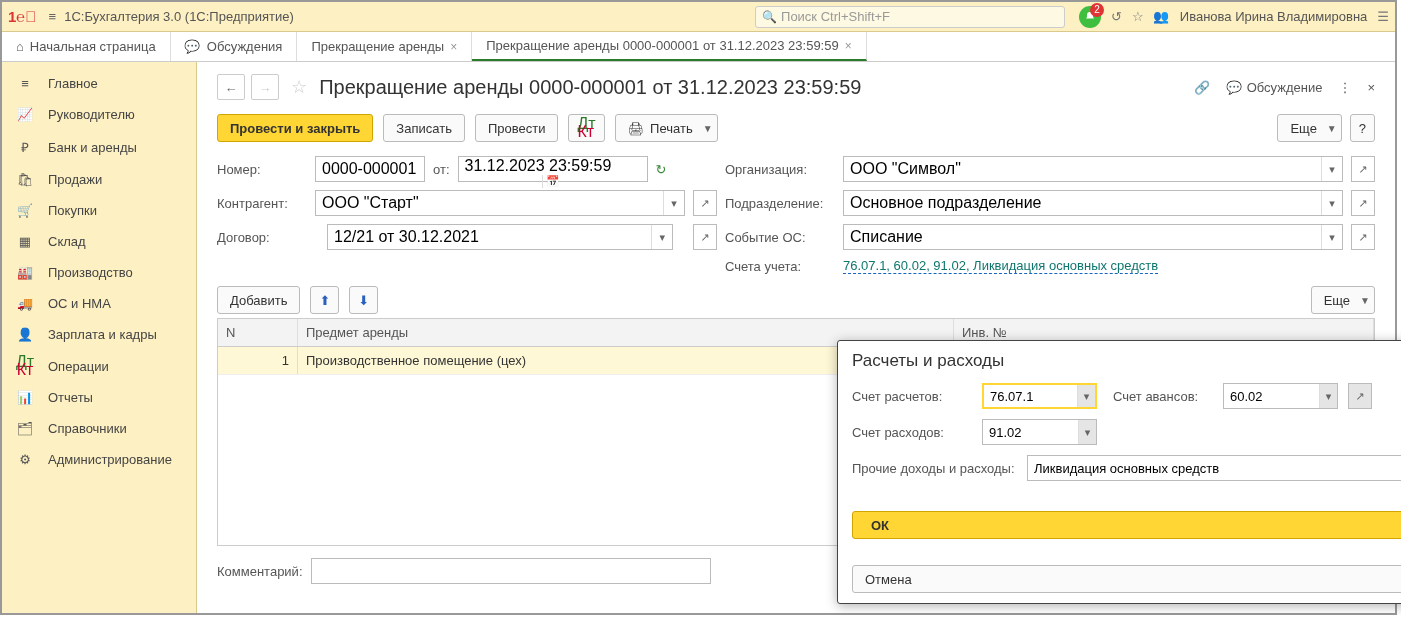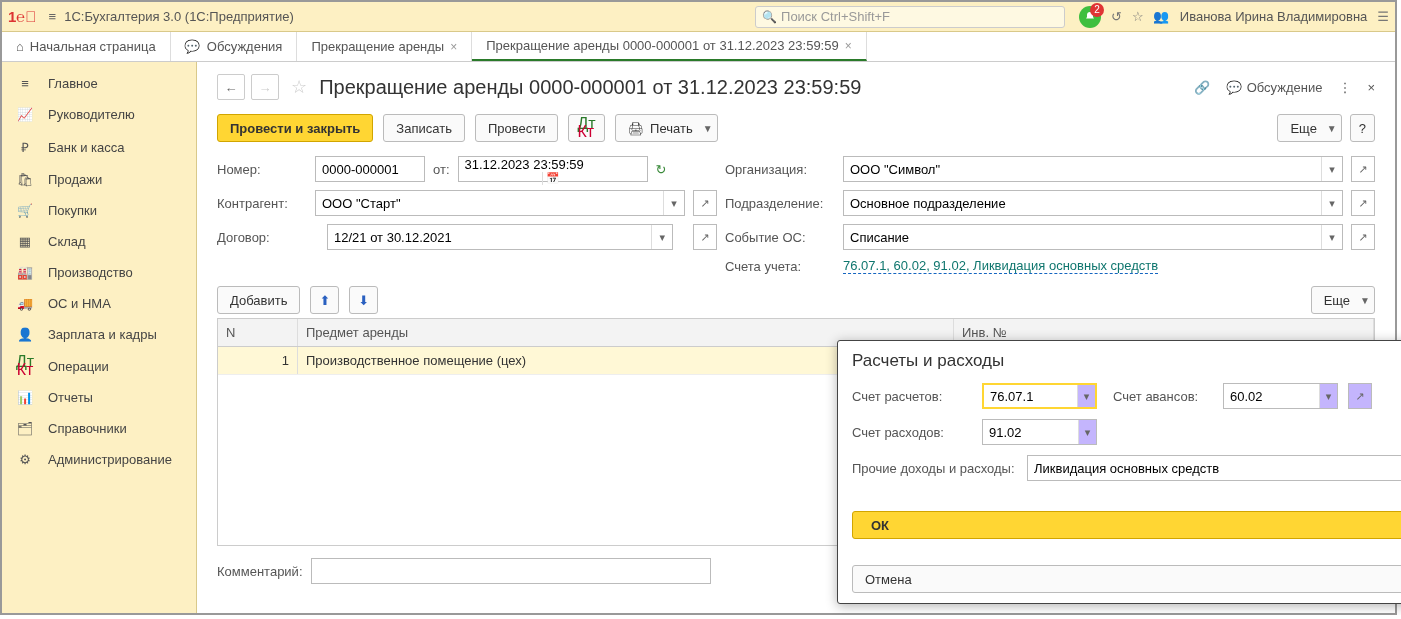--- a/index.html
+++ b/index.html
@@ -50,21 +50,21 @@
     .btn.icon-only { padding: 0 8px; }
     .btn.split { padding-right: 4px; }
     .btn .caret { font-size: 10px; color: #666; margin-left: 4px; }
     .toolbar .right { margin-left: auto; display: flex; gap: 8px; }
 
     
     .form-row { display: flex; align-items: center; margin-bottom: 8px; gap: 8px; }
     .lbl { width: 90px; color: #555; }
     .lbl2 { width: 110px; color: #555; }
     .field { display: flex; align-items: center; border: 1px solid #bbb; height: 26px; background: #fff; }
-    .field input { border: none; outline: none; padding: 0 6px; height: 100%; font-size: 13px; width: 100%; }
+    .field input { border: none; outline: none; padding: 0 6px; height: 100%; font-size: 16px; width: 100%; }
     .field .fbtn { width: 22px; height: 100%; border-left: 1px solid #ddd; display: flex; align-items: center; justify-content: center; color: #666; cursor: pointer; font-size: 11px; }
     .link { color: #0f766e; border-bottom: 1px dashed #1565c0; cursor: pointer; }
 
     .col-left { width: 500px; }
     .col-right { flex: 1; display: flex; align-items: center; gap: 8px; }
 
     
     .table-toolbar { display: flex; align-items: center; gap: 10px; margin: 12px 0 4px; }
     .table-toolbar .right { margin-left: auto; }
     .grid { border: 1px solid #ccc; }
@@ -81,21 +81,21 @@
     .comment-row { display: flex; align-items: center; margin-top: 12px; gap: 8px; }
 
     
     .popup { position: absolute; left: 835px; top: 338px; width: 676px; background: #fff; border: 1px solid #444; border-radius: 3px; box-shadow: 0 2px 12px rgba(0,0,0,.3); z-index: 50; }
     .popup-title { display: flex; align-items: center; padding: 10px 14px 8px; font-size: 17px; color: #333; }
     .popup-title .pt-text { flex: 1; }
     .popup-title .picon { color: #999; margin-left: 10px; cursor: pointer; font-size: 14px; }
     .popup-body { padding: 4px 14px 10px; }
     .popup-row { display: flex; align-items: center; margin-bottom: 10px; gap: 10px; }
     .popup-row .plbl { width: 165px; color: #555; }
-    .popup-field { display: flex; align-items: center; border: 1px solid #bbb; height: 26px; background: #c4b5fd; }
+    .popup-field { display: flex; align-items: center; border: 1px solid #bbb; height: 26px; background: #e5e5e5; }
     .popup-field.hl { border: 2px solid #ffd633; }
     .popup-field input { border: none; outline: none; padding: 0 6px; height: 100%; font-size: 13px; width: 100%; }
     .popup-field .fbtn { width: 22px; height: 100%; border-left: 1px solid #ddd; display: flex; align-items: center; justify-content: center; color: #666; cursor: pointer; font-size: 11px; }
     .popup-actions { display: flex; justify-content: space-between; gap: 26px; padding: 10px 14px; flex-direction: column; }
 
     
     .red-arrow { position: absolute; left: 956px; top: 280px; width: 2px; height: 42px; background: #d33; z-index: 40; }
     .red-arrow::after { content: ""; position: absolute; bottom: -6px; left: -4px; border: 5px solid transparent; border-top: 8px solid #d33; }
 
     .dtkt { font-family: monospace; font-size: 16px; line-height: 8px; }
@@ -154,21 +154,21 @@
       <div class="sb-item">
           <span class="sb-ico">≡</span>
           <span>Главное</span>
         </div>
       <div class="sb-item">
           <span class="sb-ico">📈</span>
           <span>Руководителю</span>
         </div>
       <div class="sb-item">
           <span class="sb-ico">₽</span>
-          <span>Банк и касса</span>
+          <span>Банк и аренды</span>
         </div>
       <div class="sb-item">
           <span class="sb-ico">🛍</span>
           <span>Продажи</span>
         </div>
       <div class="sb-item">
           <span class="sb-ico">🛒</span>
           <span>Покупки</span>
         </div>
       <div class="sb-item">

